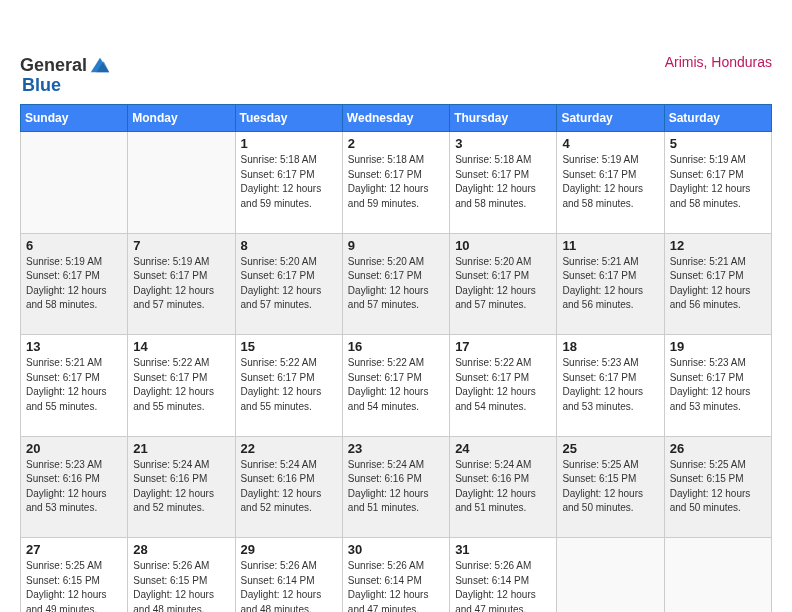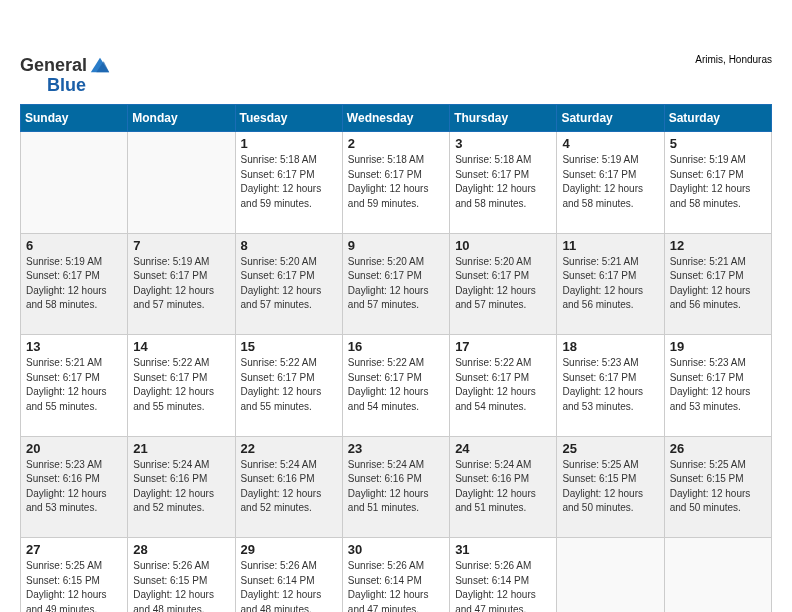--- a/index.html
+++ b/index.html
@@ -33,49 +33,48 @@
       font-size: 18px;
       font-weight: bold;
       color: #333;
       line-height: 1;
     }
     .logo-text-blue {
       font-size: 18px;
       font-weight: bold;
       color: #1a5fa8;
       line-height: 1;
-      text-align: center;
     }
     .logo-icon {
       width: 22px;
       height: 22px;
       margin-left: 2px;
     }
     .title-block {
       text-align: right;
     }
     .month-title {
       font-size: 36px;
       font-weight: bold;
       color: #333;
       line-height: 1.1;
     }
     .subtitle {
-      font-size: 10px;
-      color: #000000;
+      font-size: 14px;
+      color: #be185d;
     }
     .calendar {
       flex: 1;
       border: 1px solid #ccc;
       border-collapse: collapse;
       width: 100%;
       table-layout: fixed;
     }
     .calendar th {
-      background-color: #0369a1;
+      background-color: #3b82f6;
       color: #fff;
       font-size: 12px;
       font-weight: bold;
       padding: 6px 4px;
       text-align: left;
       border: 1px solid #1a6db5;
     }
     .calendar td {
       border: 1px solid #ccc;
       vertical-align: top;

